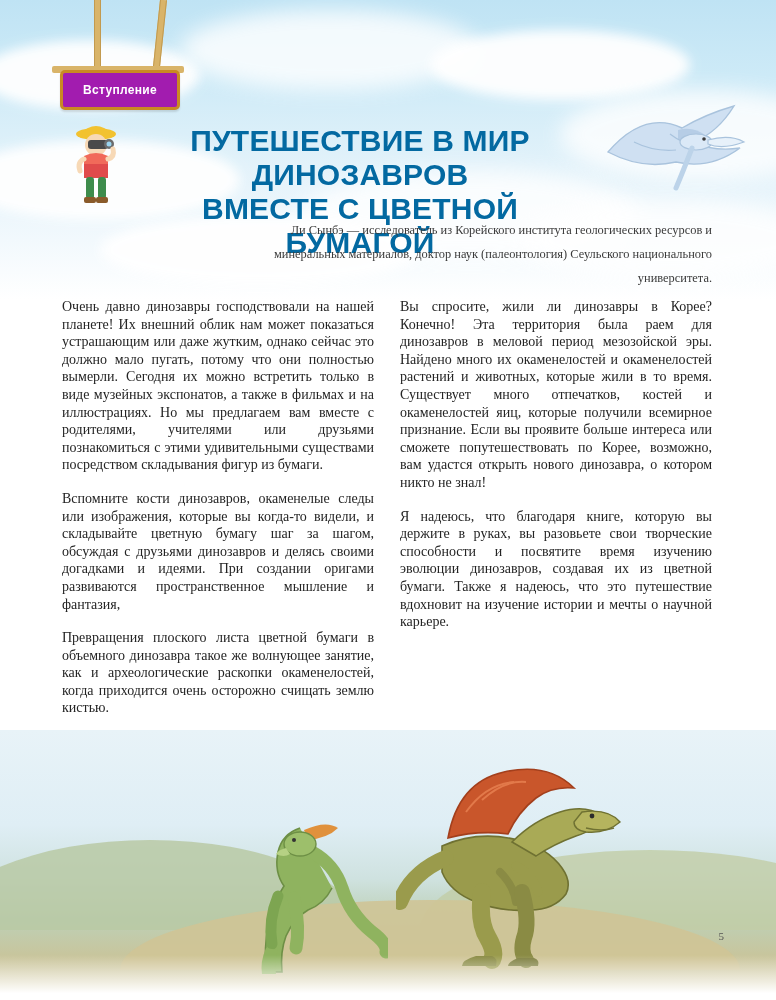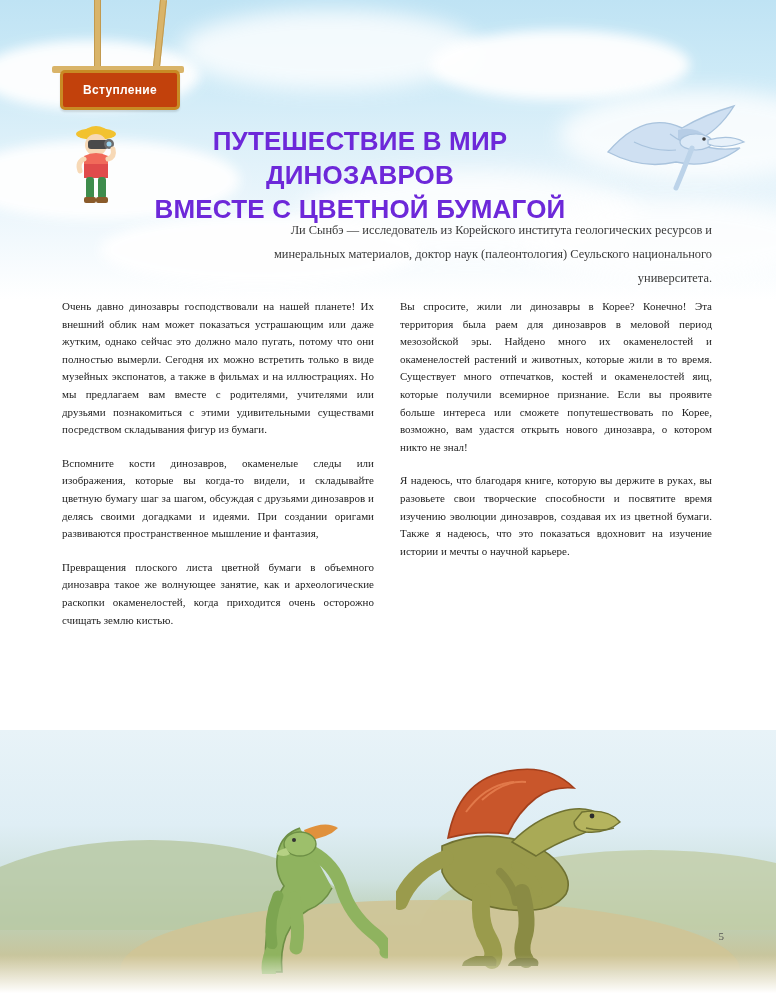--- a/index.html
+++ b/index.html
@@ -40,21 +40,21 @@
     position: absolute;
     width: 5px;
     background: #d9b469;
     border-left: 1px solid #c29a4f;
     border-right: 1px solid #c29a4f;
   }
   .sign-board {
     position: absolute;
     left: 60px; top: 70px;
     width: 114px; height: 34px;
-    background: #c2410c;
+    background: #a21caf;
     border: 3px solid #c98a24;
     border-radius: 5px;
     box-shadow: 0 2px 2px rgba(0,0,0,.12);
     display: flex;
     align-items: center;
     justify-content: center;
   }
   .sign-board .label {
     color: #ffffff;
     font-size: 12px;
@@ -66,22 +66,22 @@
     background: #d9b469;
     border-radius: 2px;
     height: 7px;
   }
 
   
   .title {
     position: absolute;
     left: 150px; top: 124px;
     width: 420px;
-    color: #6d28d9;
-    font-size: 26px;
+    color: #0369a1;
+    font-size: 30px;
     font-weight: bold;
     line-height: 34px;
     text-align: center;
     letter-spacing: .2px;
   }
 
   
   .author {
     position: absolute;
     left: 262px; top: 218px;
@@ -91,21 +91,21 @@
     font-size: 12.4px;
     line-height: 24px;
     font-family: "Liberation Serif", serif;
   }
 
   
   .col {
     position: absolute;
     width: 312px;
     color: #242424;
-    font-size: 11px;
+    font-size: 14px;
     line-height: 17.6px;
     text-align: justify;
     font-family: "Liberation Serif", serif;
   }
   .col p { margin: 0 0 16px 0; }
   .col-left { left: 62px; top: 298px; }
   .col-right { left: 400px; top: 298px; }
 
   
   .ground {
@@ -204,21 +204,21 @@
   <div class="author">Ли Сынбэ — исследователь из Корейского института геологических ресурсов и минеральных материалов, доктор наук (палеонтология) Сеульского национального университета.</div>
 
   <div class="col col-left">
     <p>Очень давно динозавры господствовали на нашей планете! Их внешний облик нам может показаться устрашающим или даже жутким, однако сейчас это должно мало пугать, потому что они полностью вымерли. Сегодня их можно встретить только в виде музейных экспонатов, а также в фильмах и на иллюстрациях. Но мы предлагаем вам вместе с родителями, учителями или друзьями познакомиться с этими удивительными существами посредством складывания фигур из бумаги.</p>
     <p>Вспомните кости динозавров, окаменелые следы или изображения, которые вы когда-то видели, и складывайте цветную бумагу шаг за шагом, обсуждая с друзьями динозавров и делясь своими догадками и идеями. При создании оригами развиваются пространственное мышление и фантазия,</p>
     <p>Превращения плоского листа цветной бумаги в объемного динозавра такое же волнующее занятие, как и археологические раскопки окаменелостей, когда приходится очень осторожно счищать землю кистью.</p>
   </div>
 
   <div class="col col-right">
     <p>Вы спросите, жили ли динозавры в Корее? Конечно! Эта территория была раем для динозавров в меловой период мезозойской эры. Найдено много их окаменелостей и окаменелостей растений и животных, которые жили в то время. Существует много отпечатков, костей и окаменелостей яиц, которые получили всемирное признание. Если вы проявите больше интереса или сможете попутешествовать по Корее, возможно, вам удастся открыть нового динозавра, о котором никто не знал!</p>
-    <p>Я надеюсь, что благодаря книге, которую вы держите в руках, вы разовьете свои творческие способности и посвятите время изучению эволюции динозавров, создавая их из цветной бумаги. Также я надеюсь, что это показаться вдохновит на изучение истории и мечты о научной карьере.</p>
+    <p>Я надеюсь, что благодаря книге, которую вы держите в руках, вы разовьете свои творческие способности и посвятите время изучению эволюции динозавров, создавая их из цветной бумаги. Также я надеюсь, что это путешествие вдохновит на изучение истории и мечты о научной карьере.</p>
   </div>
 
   <div class="ground"></div>
   <div class="hill" style="left:-60px; top:840px; width:420px; height:90px; background:#b9c9a4; opacity:.85;"></div>
   <div class="hill" style="left:420px; top:850px; width:460px; height:80px; background:#c2cda6; opacity:.8;"></div>
   <div class="hill" style="left:120px; top:900px; width:620px; height:70px; background:#cfc496; opacity:.9;"></div>
 
   <div class="art" style="left:208px; top:800px;">
     <svg width="180" height="190" viewBox="0 0 180 190">
       <path d="M96 30 q22 -10 34 -2 q-10 10 -30 12 z" fill="#e0913c"></path>

